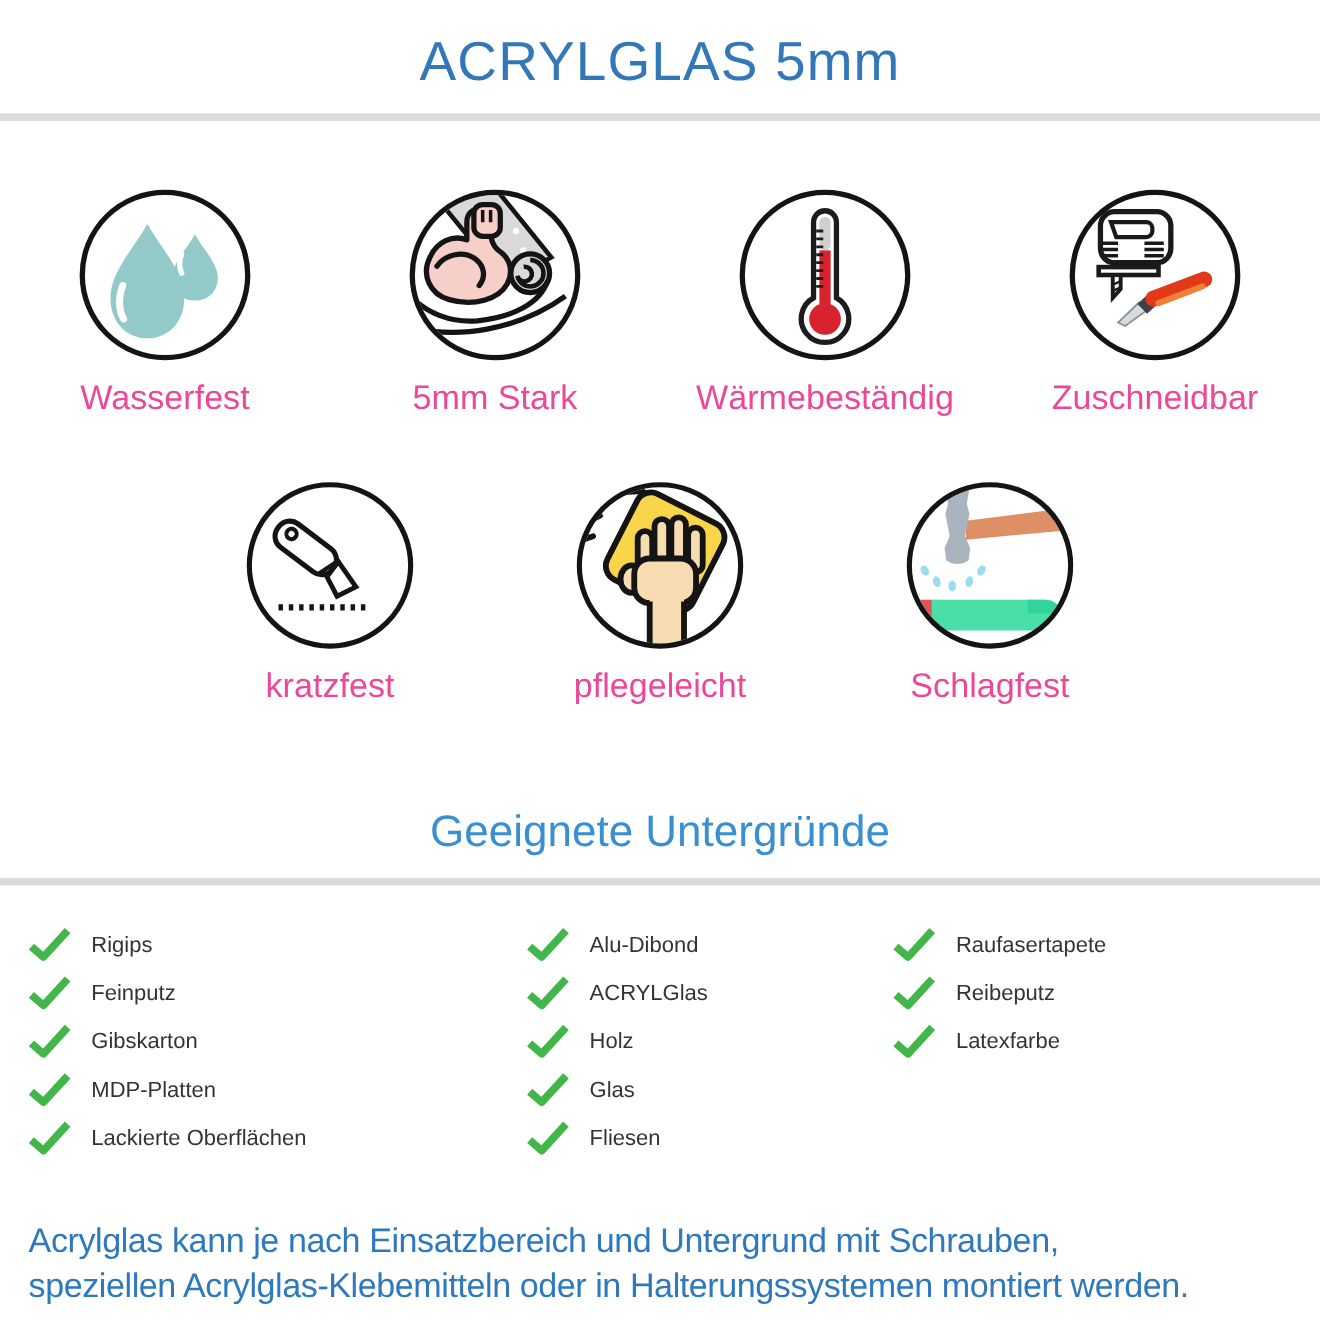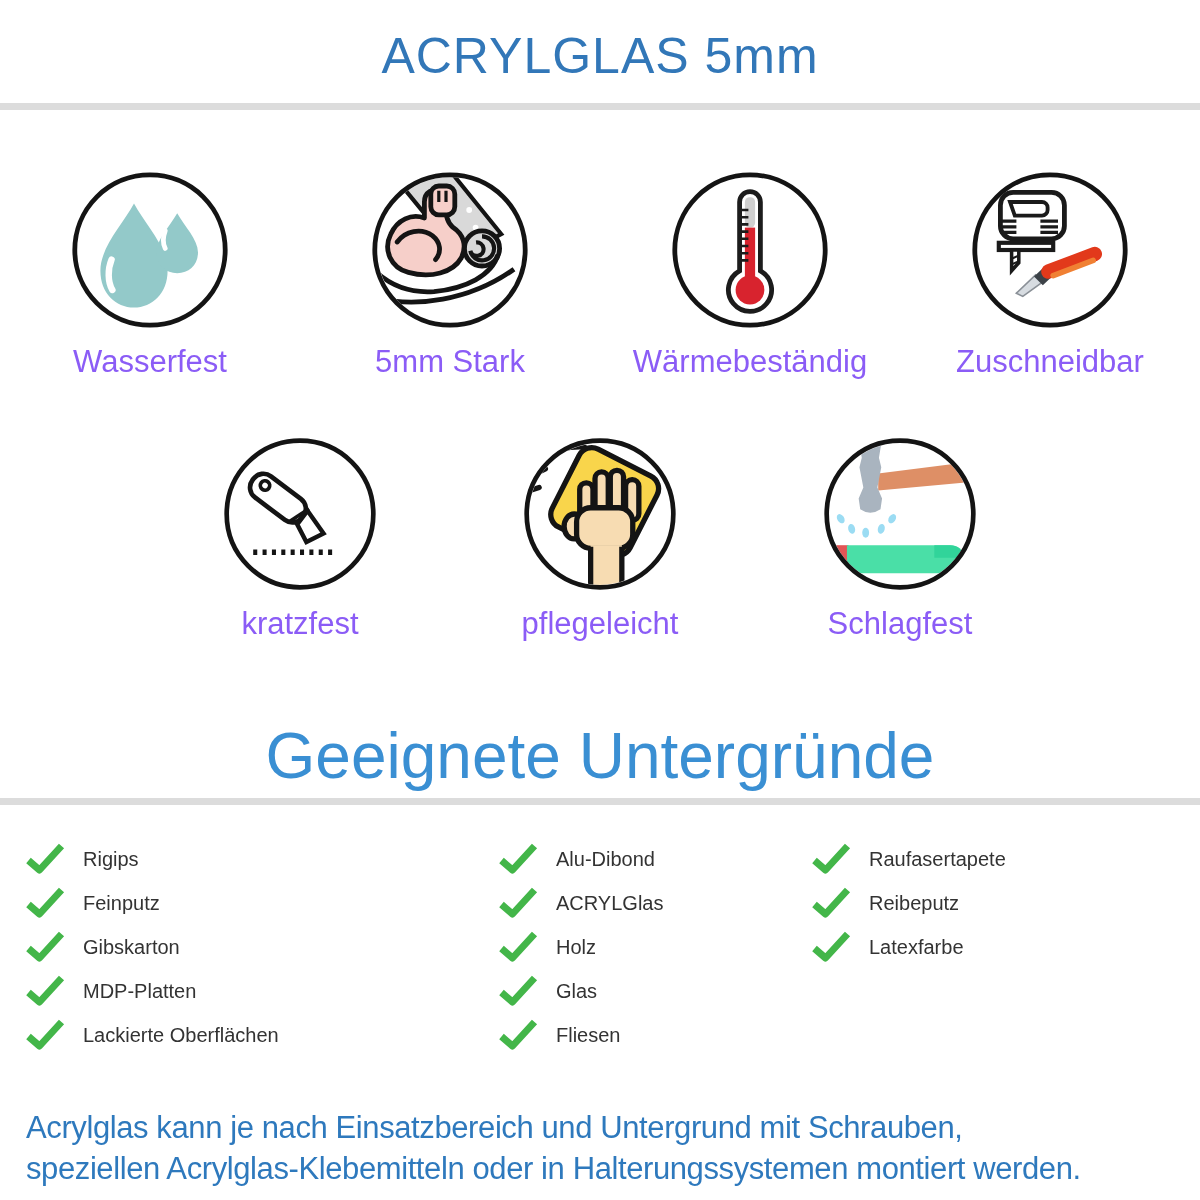--- a/index.html
+++ b/index.html
@@ -10,30 +10,30 @@
   .page-title{
     margin:26px 0 0;text-align:center;font-size:50px;font-weight:500;
     letter-spacing:1px;color:#3277b8;line-height:60px;
   }
   .divider{width:1200px;height:7px;background:#dcdcdc;border:0;margin:0;}
   .divider.first{margin-top:17px;}
   .features-row1{display:flex;margin-top:60px;}
   .features-row1 .feature{flex:1;display:flex;flex-direction:column;align-items:center;}
   .features-row2{display:flex;justify-content:center;margin-top:56px;}
   .features-row2 .feature{width:300px;display:flex;flex-direction:column;align-items:center;}
-  .feature-label{margin-top:14px;font-size:31px;color:#8b5cf6;white-space:nowrap;}
+  .feature-label{margin-top:14px;font-size:31px;color:#ec4899;white-space:nowrap;}
   .section-heading{
-    margin:86px 0 0;text-align:center;font-size:64px;font-weight:400;
+    margin:86px 0 0;text-align:center;font-size:40px;font-weight:400;
     color:#3a8fd3;line-height:56px;
   }
   .divider.second{margin-top:14px;}
   .surfaces{position:relative;height:224px;margin-top:32px;}
   .surface-col{position:absolute;top:0;}
   .surface-col.c0{left:25px;}
-  .surface-col.c1{left:498px;}
+  .surface-col.c1{left:478px;}
   .surface-col.c2{left:811px;}
   .surface-item{display:flex;align-items:center;height:44px;}
   .surface-item svg{flex:0 0 auto;margin-right:18px;}
   .surface-label{font-size:20px;color:#333333;white-space:nowrap;}
   .footer-note{margin:46px 0 0;padding-left:26px;color:#2e79bd;
     font-size:31px;line-height:41px;letter-spacing:-0.4px;}
   .icon-svg{display:block;}
 </style>
 </head>
 <body>

